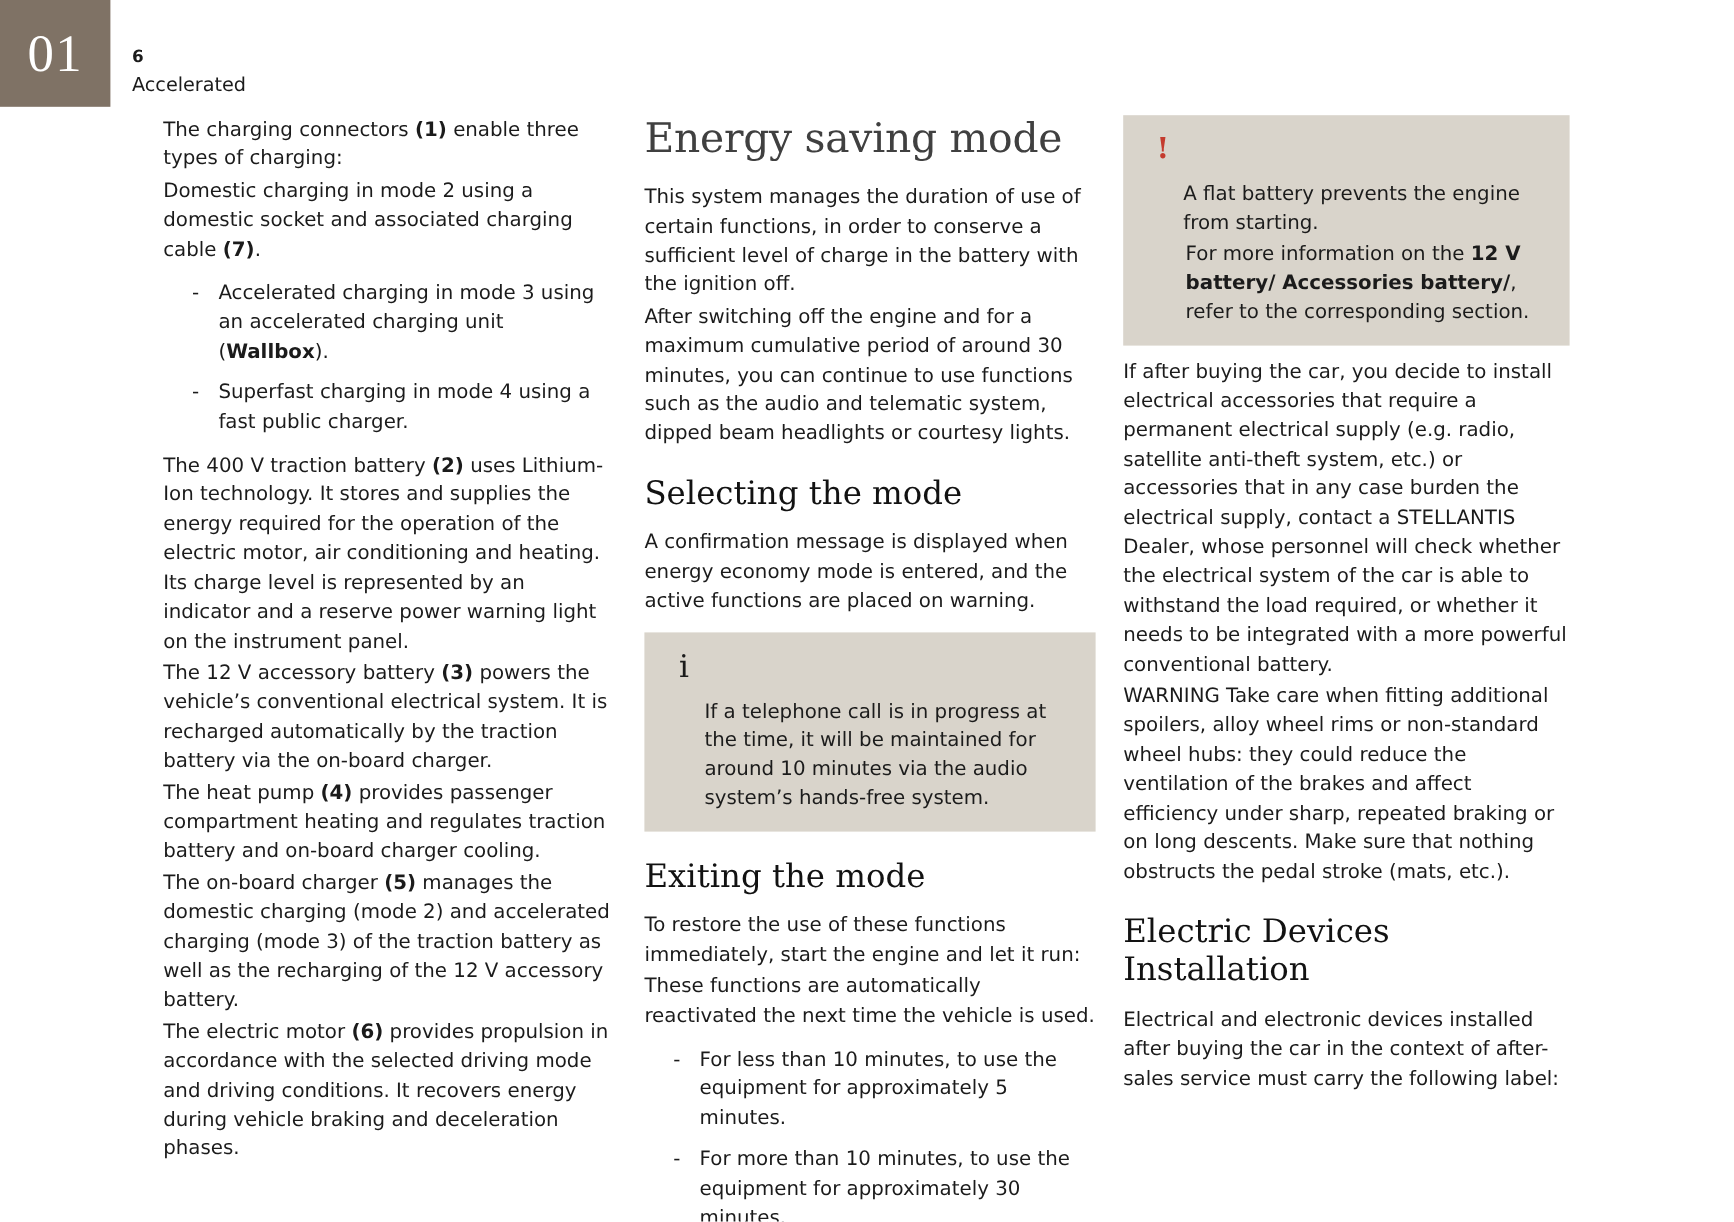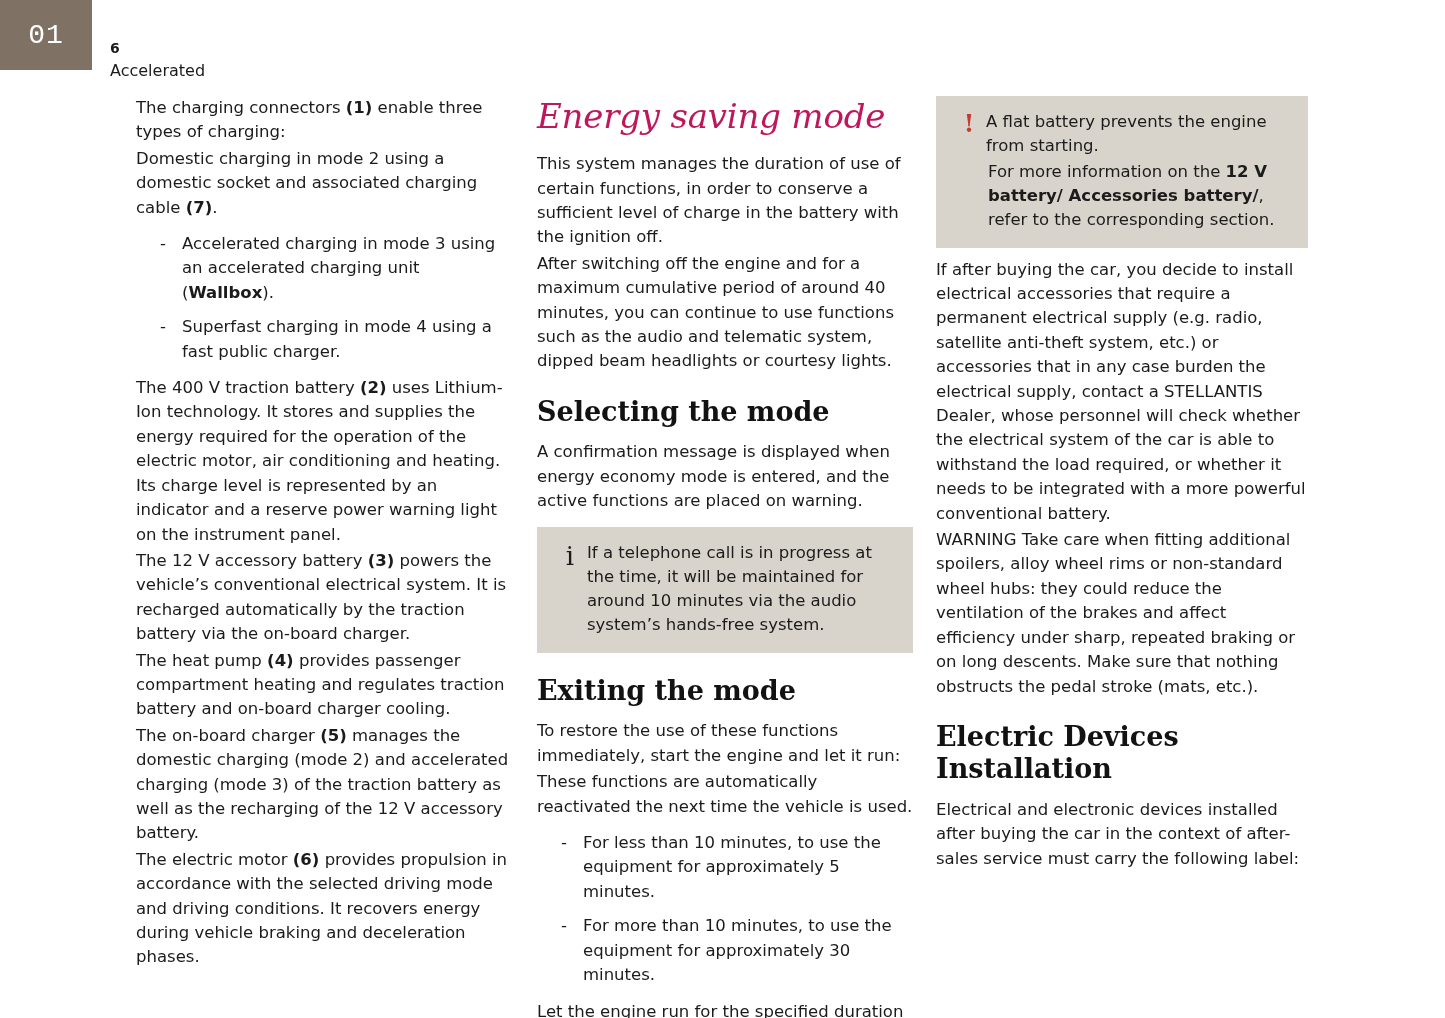--- a/index.html
+++ b/index.html
@@ -20,28 +20,28 @@
     width: 1445px;
     height: 1018px;
     box-sizing: border-box;
   }
   
   .chapter-tab {
     position: absolute;
     left: 0;
     top: 0;
     width: 92px;
-    height: 70px;
+    height: 89px;
     background: #7f7265;
     color: #ffffff;
     display: flex;
     align-items: center;
     justify-content: center;
-    font-size: 28px;
-    font-family: Liberation Mono, monospace;
+    font-size: 44px;
+    font-family: Liberation Serif, serif;
     font-weight: 300;
     letter-spacing: 1px;
   }
   .header-block {
     position: absolute;
     left: 110px;
     top: 40px;
     width: 400px;
   }
   .page-number {
@@ -85,27 +85,26 @@
   p.para + p.para { margin-top: 0; }
 
   b, strong { font-weight: bold; }
 
   h1.big {
     font-family: "DejaVu Serif", serif;
     font-weight: normal;
     font-size: 34px;
     line-height: 1.18;
     margin: 0 0 16px 0;
-    color: #be185d;
+    color: #404040;
     letter-spacing: -0.2px;
-    font-style: italic;
   }
   h2.mid {
     font-family: "DejaVu Serif", serif;
-    font-weight: bold;
+    font-weight: normal;
     font-size: 27px;
     line-height: 1.2;
     margin: 22px 0 12px 0;
     color: #121212;
   }
   h3.small {
     font-family: "DejaVu Serif", serif;
     font-weight: normal;
     font-size: 24px;
     line-height: 1.25;
@@ -153,20 +152,21 @@
   }
   .callout .mark.info {
     color: #1b1b1b;
     font-size: 26px;
     font-weight: normal;
   }
   .callout .cal-text {
     flex: 1 1 auto;
     font-size: 16.5px;
     line-height: 1.45;
+    margin-top: 40px;
   }
   .callout .cal-after {
     font-size: 16.5px;
     line-height: 1.45;
     margin-top: 2px;
     margin-left: 36px;
   }
   .callout.top-box { margin-top: 0; }
 </style>
 </head>
@@ -216,21 +216,21 @@
       <p class="para">
         <span>The electric motor </span><b>(6)</b><span> provides propulsion in accordance with the selected driving mode and driving conditions. It recovers energy during vehicle braking and deceleration phases.</span>
       </p>
     </div>
 
     <div class="col col-2">
 
       <h1 class="big">Energy saving mode</h1>
 
       <p class="para">This system manages the duration of use of certain functions, in order to conserve a sufficient level of charge in the battery with the ignition off.</p>
-      <p class="para">After switching off the engine and for a maximum cumulative period of around 40 minutes, you can continue to use functions such as the audio and telematic system, dipped beam headlights or courtesy lights.</p>
+      <p class="para">After switching off the engine and for a maximum cumulative period of around 30 minutes, you can continue to use functions such as the audio and telematic system, dipped beam headlights or courtesy lights.</p>
 
       <h2 class="mid">Selecting the mode</h2>
 
       <p class="para">A confirmation message is displayed when energy economy mode is entered, and the active functions are placed on warning.</p>
 
       <div class="callout">
         <div class="cal-row">
           <div class="mark info">i</div>
           <div class="cal-text">If a telephone call is in progress at the time, it will be maintained for around 10 minutes via the audio system’s hands-free system.</div>
         </div>

